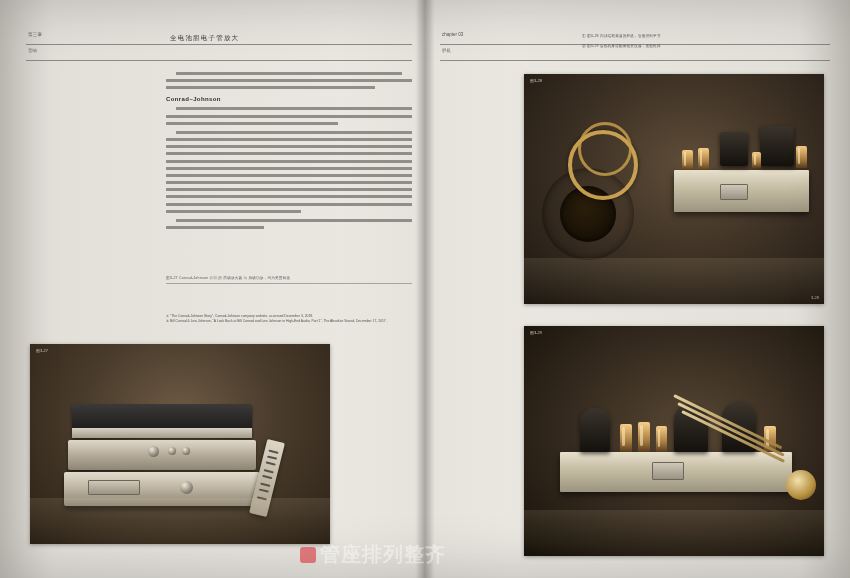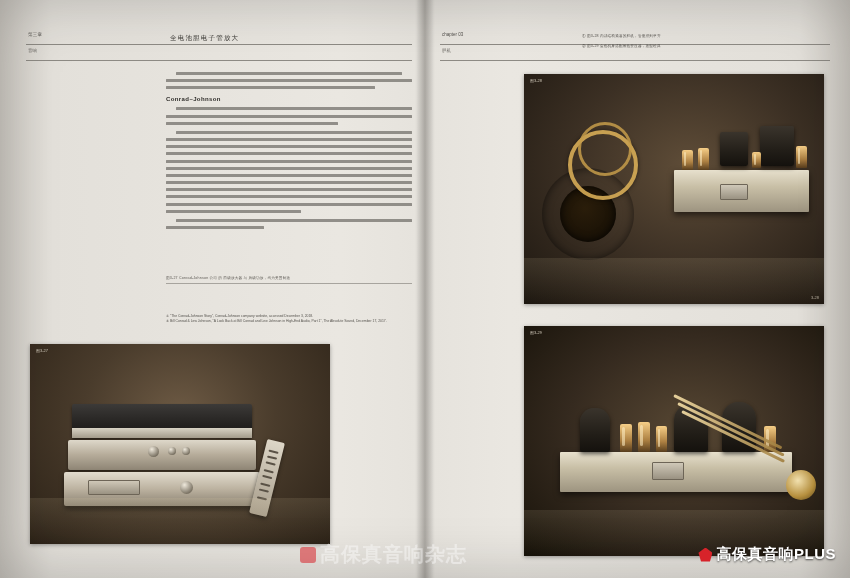--- a/index.html
+++ b/index.html
@@ -537,20 +537,16 @@
         <div class="tp-bell"></div>
       </div>
       <div class="reflection"></div>
     </div>
   </div>
 
   <div class="page-shadow-left"></div>
   <div class="vignette"></div>
 
   <div class="wm-center">
-    <span class="dot"></span><span>高保真音响杂志</span>
+    <span class="dot"></span><span>管座排列整齐</span>
   </div>
 
-  <div class="wm-plus">
-    <div class="mark"></div>
-    <div class="txt">高保真音响PLUS</div>
-  </div>
 </div>
 
 </body></html>

